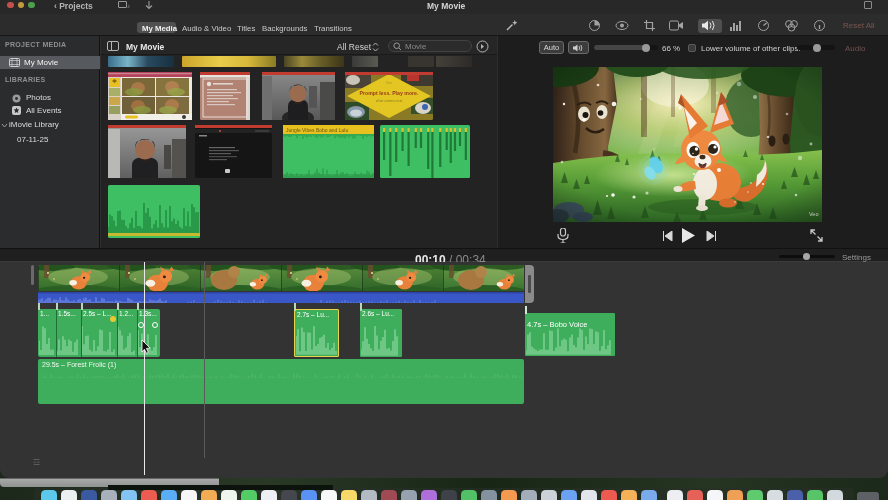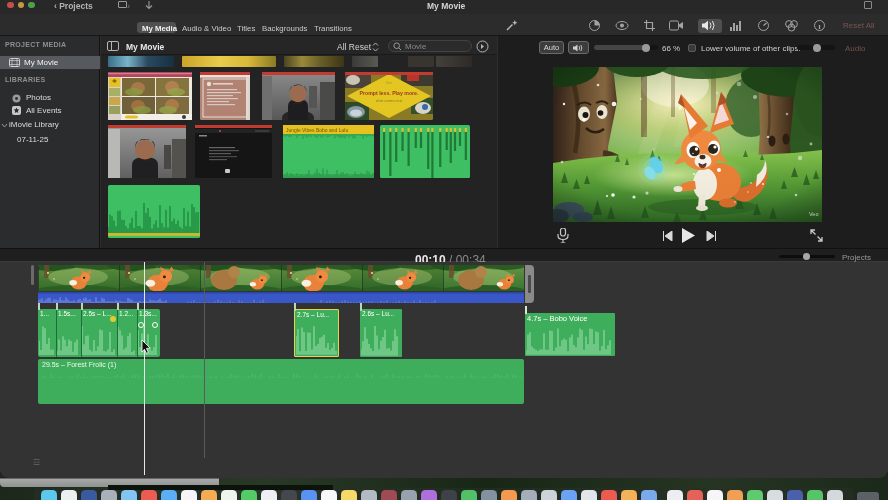--- a/index.html
+++ b/index.html
@@ -498,21 +498,21 @@
 <svg class="ab" style="left:706px;top:231px" width="11" height="10">
       <path d="M9.5 0v10M1 0l7 5-7 5z" fill="#d8d8d8" stroke="#d8d8d8" stroke-width="1"></path>
     </svg>
 <svg class="ab" style="left:810px;top:229px" width="13" height="13">
       <path d="M1 5V1h4M12 8v4H8M1 1l4.5 4.5M12 12L7.5 7.5" stroke="#c8c8c8" stroke-width="1.3" fill="none"></path>
     </svg>
 <div class="ab" style="left:0;top:248px;width:888px;height:14px;background:#1f1f1f;border-top:1px solid #111;border-bottom:1px solid #3a3a3a"></div>
 <div class="ab" style="left:415px;top:253px;color:#e8e8e8;font-size:12px;font-weight:bold">00:10 <span style="color:#8a8a8a;font-weight:normal">/ 00:34</span></div>
 <div class="ab" style="left:779px;top:255px;width:56px;height:3px;background:#0d0d0d;border-radius:2px"></div>
 <div class="ab" style="left:803px;top:253px;width:7px;height:7px;background:#a8a8a8;border-radius:50%"></div>
-<div class="ab" style="left:842px;top:253px;color:#9a9a9a;font-size:8px">Projects</div>
+<div class="ab" style="left:842px;top:253px;color:#9a9a9a;font-size:8px">Settings</div>
 <div class="ab" style="left:0;top:262px;width:888px;height:216px;background:#333333"></div>
 <div class="ab" style="left:31px;top:265px;width:3px;height:20px;background:#6a6a6a;border-radius:2px"></div>
 <svg class="ab" style="left:38px;top:264.5px;border-radius:2px" width="486" height="26" viewBox="0 0 486 26">
       <defs>
         <linearGradient id="fsg0" x1="0" y1="0" x2="0" y2="1">
           <stop offset="0" stop-color="#5a8c3c"></stop>
           <stop offset="1" stop-color="#336c2a"></stop>
         </linearGradient>
         <linearGradient id="fsg1" x1="0" y1="0" x2="0" y2="1">
           <stop offset="0" stop-color="#4f8236"></stop>
@@ -673,21 +673,21 @@
       <svg style="position:absolute;left:1px;bottom:1px" width="38" height="30">
         <path d="M0 29.759999999999998V23.4M2 29.759999999999998V15.2M4 29.759999999999998V1.2M6 29.759999999999998V12.8M8 29.759999999999998V18.0M10 29.759999999999998V22.2M12 29.759999999999998V25.1M14 29.759999999999998V0.1M16 29.759999999999998V9.5M18 29.759999999999998V23.3M20 29.759999999999998V14.8M22 29.759999999999998V11.1M24 29.759999999999998V3.8M26 29.759999999999998V22.8M28 29.759999999999998V22.1M30 29.759999999999998V24.4M32 29.759999999999998V14.9M34 29.759999999999998V3.2M36 29.759999999999998V10.2" stroke="#8fd8a0" stroke-width="1.2"></path>
       </svg>
       <div style="position:absolute;left:2px;top:1px;color:#fff;font-size:6.5px;white-space:nowrap">2.6s – Lu...</div>
     </div>
 <div class="ab" style="left:360px;top:303px;width:1.5px;height:8px;background:#b8d8b8"></div>
 <div class="ab" style="left:525px;top:313px;width:90px;height:43px;background:#3fae5c;border-radius:1px;overflow:hidden">
       <svg style="position:absolute;left:1px;bottom:1px" width="86" height="27">
         <path d="M0 26.66V22.6M2 26.66V6.5M4 26.66V4.3M6 26.66V18.4M8 26.66V20.5M10 26.66V21.7M12 26.66V23.0M14 26.66V21.5M16 26.66V21.6M18 26.66V5.2M20 26.66V21.8M22 26.66V21.8M24 26.66V2.6M26 26.66V3.0M28 26.66V22.9M30 26.66V19.6M32 26.66V0.4M34 26.66V18.2M36 26.66V12.3M38 26.66V10.5M40 26.66V11.8M42 26.66V23.2M44 26.66V9.5M46 26.66V6.6M48 26.66V17.0M50 26.66V19.2M52 26.66V9.5M54 26.66V0.4M56 26.66V2.1M58 26.66V21.7M60 26.66V8.4M62 26.66V16.0M64 26.66V0.5M66 26.66V1.1M68 26.66V16.1M70 26.66V3.6M72 26.66V4.2M74 26.66V22.8M76 26.66V17.9M78 26.66V2.0M80 26.66V21.2M82 26.66V17.2M84 26.66V12.3" stroke="#8fd8a0" stroke-width="1.2"></path>
       </svg>
-      <div style="position:absolute;left:2px;top:1px;color:#fff;font-size:7.5px;white-space:nowrap">4.7s – Bobo Voice</div>
+      <div style="position:absolute;left:2px;top:7px;color:#fff;font-size:7.5px;white-space:nowrap">4.7s – Bobo Voice</div>
     </div>
 <div class="ab" style="left:525px;top:306px;width:1.5px;height:8px;background:#cfe8cf"></div>
 <div class="ab" style="left:38px;top:359px;width:486px;height:45px;background:#3fae5c;border-radius:2px"></div>
 <svg class="ab" style="left:39px;top:370px" width="484" height="8" opacity="0.28">
       <path d="M0 8V7.6M3 8V7.3M6 8V5.3M9 8V7.4M12 8V4.5M15 8V7.1M18 8V7.6M21 8V6.5M24 8V7.4M27 8V7.6M30 8V7.1M33 8V6.4M36 8V7.3M39 8V4.5M42 8V7.0M45 8V5.3M48 8V6.9M51 8V7.5M54 8V6.5M57 8V5.4M60 8V6.3M63 8V5.6M66 8V7.5M69 8V7.4M72 8V7.4M75 8V6.3M78 8V4.5M81 8V6.7M84 8V4.7M87 8V7.5M90 8V7.2M93 8V5.5M96 8V4.9M99 8V4.8M102 8V7.4M105 8V6.1M108 8V7.2M111 8V5.1M114 8V5.9M117 8V5.4M120 8V4.9M123 8V3.7M126 8V6.4M129 8V3.6M132 8V7.0M135 8V4.3M138 8V7.5M141 8V5.3M144 8V4.2M147 8V6.0M150 8V6.8M153 8V4.7M156 8V4.7M159 8V5.3M162 8V6.9M165 8V6.2M168 8V7.6M171 8V6.2M174 8V7.0M177 8V5.5M180 8V7.6M183 8V6.5M186 8V7.5M189 8V6.9M192 8V3.7M195 8V5.0M198 8V5.6M201 8V6.8M204 8V7.5M207 8V7.6M210 8V6.1M213 8V3.7M216 8V5.2M219 8V7.3M222 8V3.8M225 8V7.2M228 8V7.6M231 8V6.2M234 8V6.5M237 8V7.5M240 8V4.1M243 8V7.0M246 8V6.7M249 8V7.6M252 8V7.6M255 8V3.9M258 8V3.8M261 8V5.7M264 8V7.6M267 8V7.4M270 8V7.4M273 8V7.6M276 8V4.8M279 8V6.5M282 8V7.6M285 8V7.1M288 8V6.4M291 8V6.2M294 8V6.2M297 8V7.4M300 8V4.8M303 8V7.5M306 8V6.5M309 8V5.2M312 8V7.5M315 8V7.6M318 8V3.7M321 8V5.4M324 8V7.3M327 8V5.5M330 8V7.5M333 8V4.7M336 8V7.6M339 8V7.5M342 8V7.2M345 8V5.7M348 8V4.4M351 8V7.2M354 8V4.9M357 8V6.6M360 8V6.5M363 8V5.5M366 8V7.2M369 8V5.3M372 8V6.9M375 8V7.4M378 8V5.6M381 8V6.2M384 8V7.6M387 8V3.9M390 8V5.0M393 8V6.5M396 8V4.8M399 8V5.0M402 8V7.6M405 8V7.6M408 8V6.3M411 8V6.6M414 8V5.5M417 8V7.4M420 8V7.4M423 8V6.8M426 8V3.7M429 8V7.6M432 8V3.9M435 8V5.9M438 8V6.8M441 8V7.5M444 8V6.5M447 8V6.5M450 8V7.6M453 8V6.7M456 8V4.1M459 8V3.9M462 8V5.3M465 8V6.7M468 8V4.4M471 8V7.6M474 8V5.3M477 8V5.3M480 8V7.4M483 8V6.8" stroke="#8fd8a0" stroke-width="1"></path>
     </svg>
 <div class="ab" style="left:42px;top:361px;color:#eef6ee;font-size:7px">29.5s – Forest Frolic (1)</div>
 <div class="ab" style="left:204px;top:262px;width:1px;height:196px;background:#5a5a5a"></div>
 <div class="ab" style="left:144px;top:262px;width:1.4px;height:213px;background:#e8e8e8"></div>
 <svg class="ab" style="left:141px;top:340px" width="10" height="14" viewBox="0 0 10 14">

